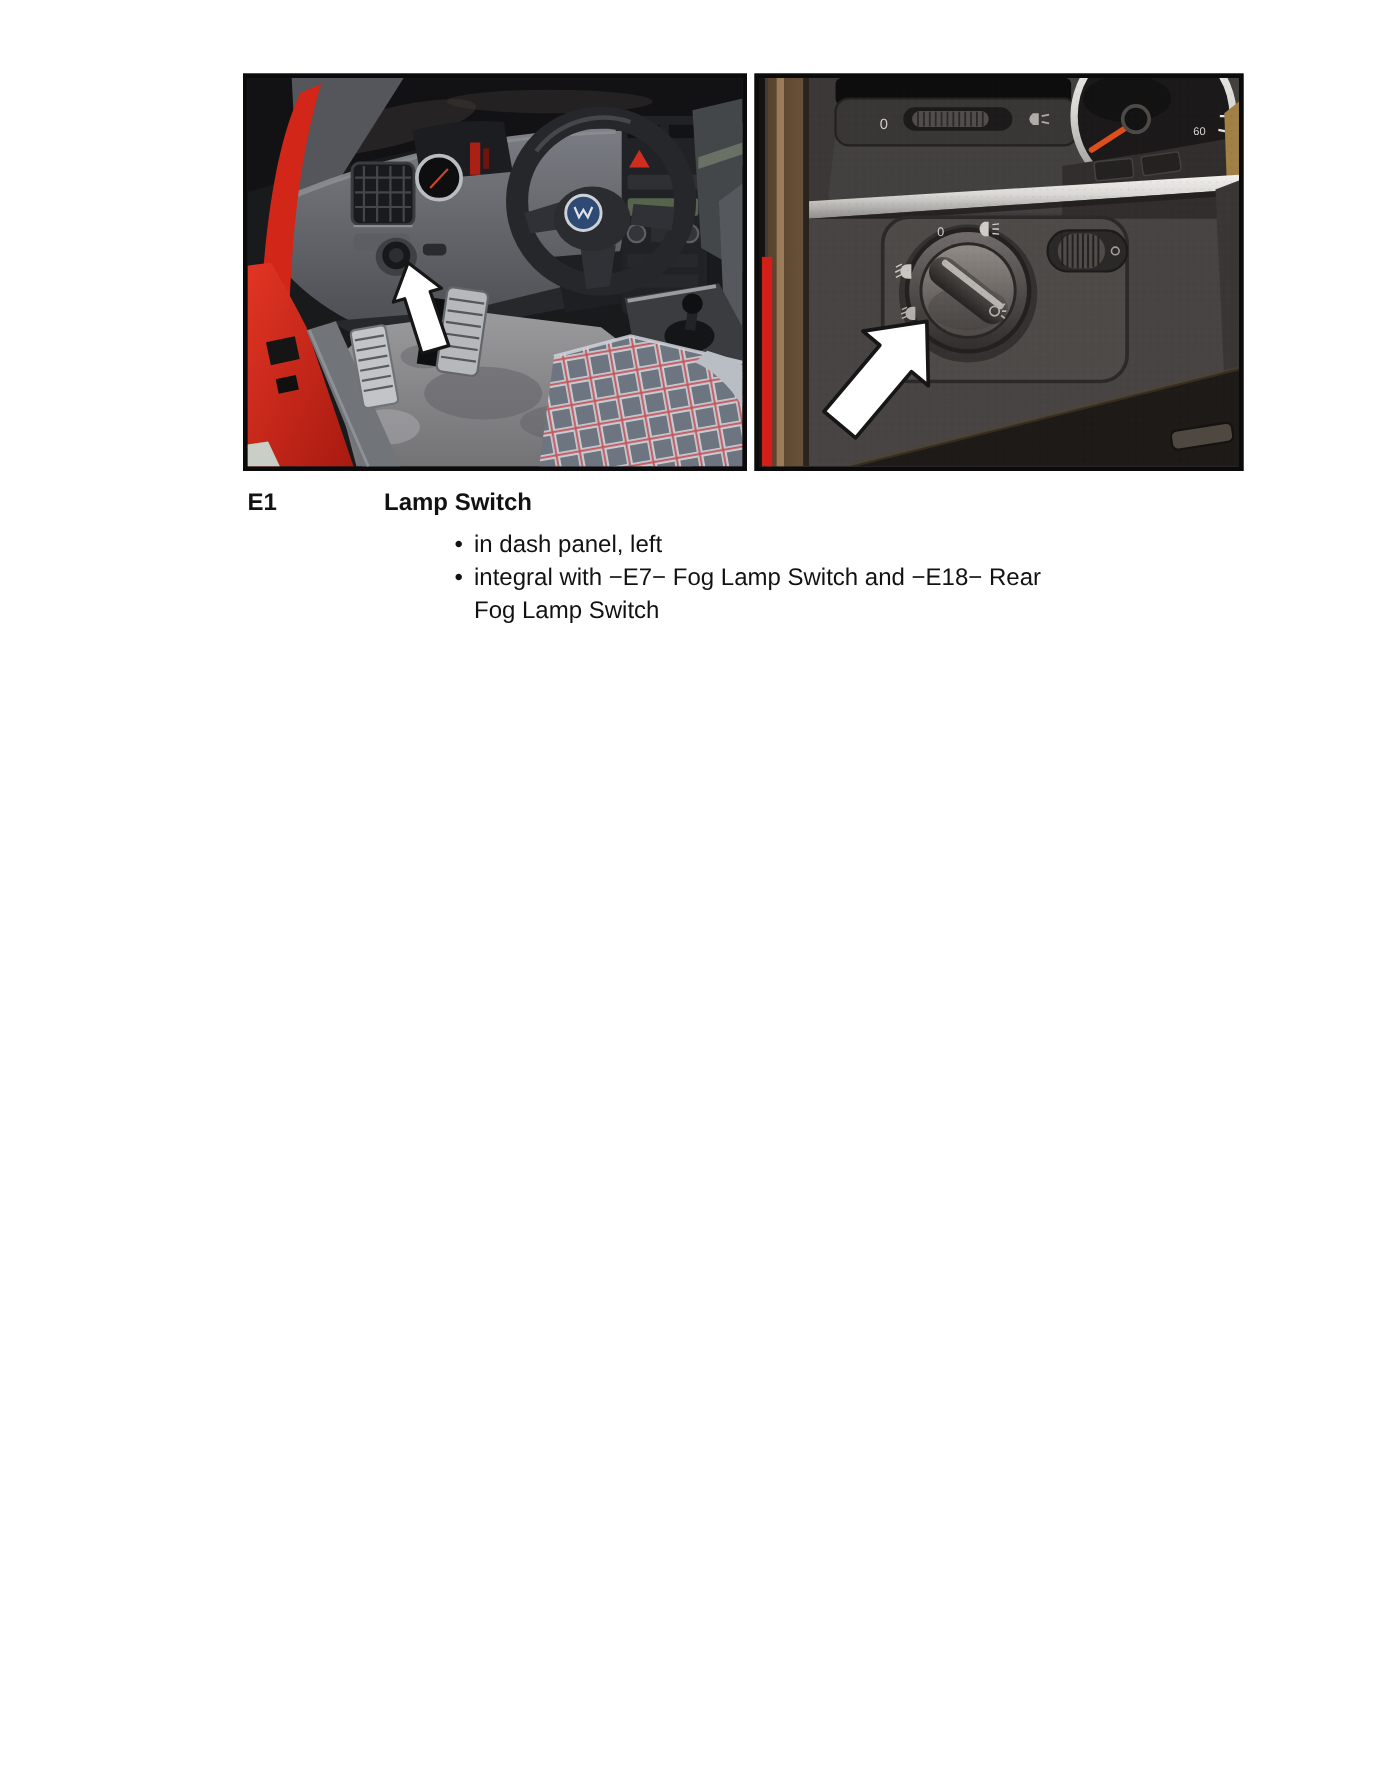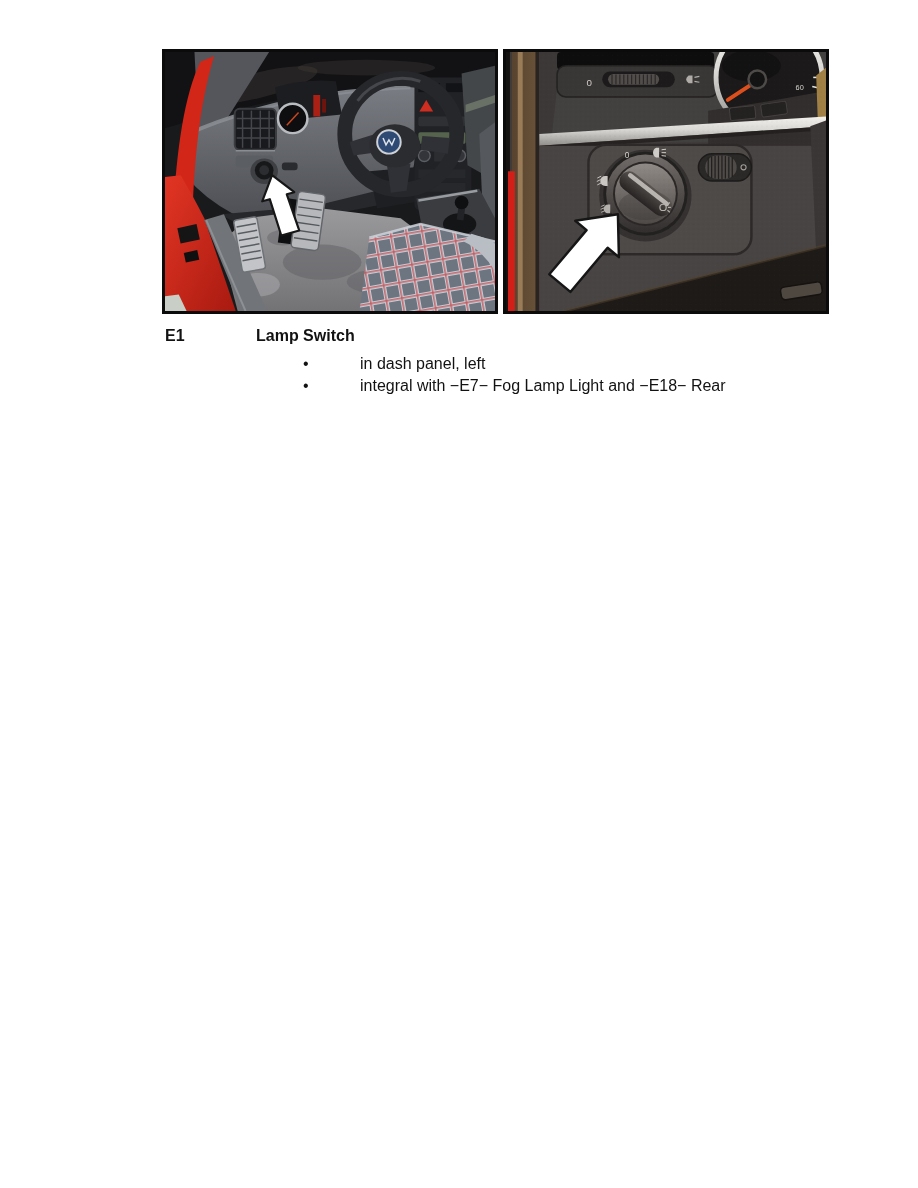--- a/index.html
+++ b/index.html
@@ -11,21 +11,21 @@
   .fig-right{left:463px;top:33px;width:326px;height:265px;}
   .figure svg{display:block;width:100%;height:100%;}
 
   .heading{position:absolute;top:307px;font-size:16px;font-weight:bold;color:#121212;white-space:nowrap;margin-top:20px;}
   .h-code{left:165px;}
   .h-title{left:256px;}
 
   .bullets{position:absolute;left:303px;top:353px;font-size:16px;line-height:22px;color:#121212;}
   .b-row{display:flex;}
   .b-marker{width:13px;flex:none;}
-  .b-text{white-space:nowrap;margin-left:44px;}
+  .b-text{white-space:nowrap;}
 
   svg text{font-family:"Liberation Sans", sans-serif;}
   .svg-label{fill:#cfccc8;}
 </style>
 </head>
 <body>
 
 <div class="page">
 
   <figure class="figure fig-left">
@@ -385,17 +385,21 @@
   <span class="heading h-code">E1</span>
   <span class="heading h-title">Lamp Switch</span>
 
   <div class="bullets">
     <div class="b-row">
       <span class="b-marker">•</span>
       <span class="b-text">in dash panel, left</span>
     </div>
     <div class="b-row">
       <span class="b-marker">•</span>
-      <span class="b-text">integral with −E7− Fog Lamp Light and −E18− Rear</span>
+      <span class="b-text">integral with −E7− Fog Lamp Switch and −E18− Rear</span>
+    </div>
+    <div class="b-row">
+      <span class="b-marker"></span>
+      <span class="b-text">Fog Lamp Switch</span>
     </div>
   </div>
 
 </div>
 
 </body></html>

